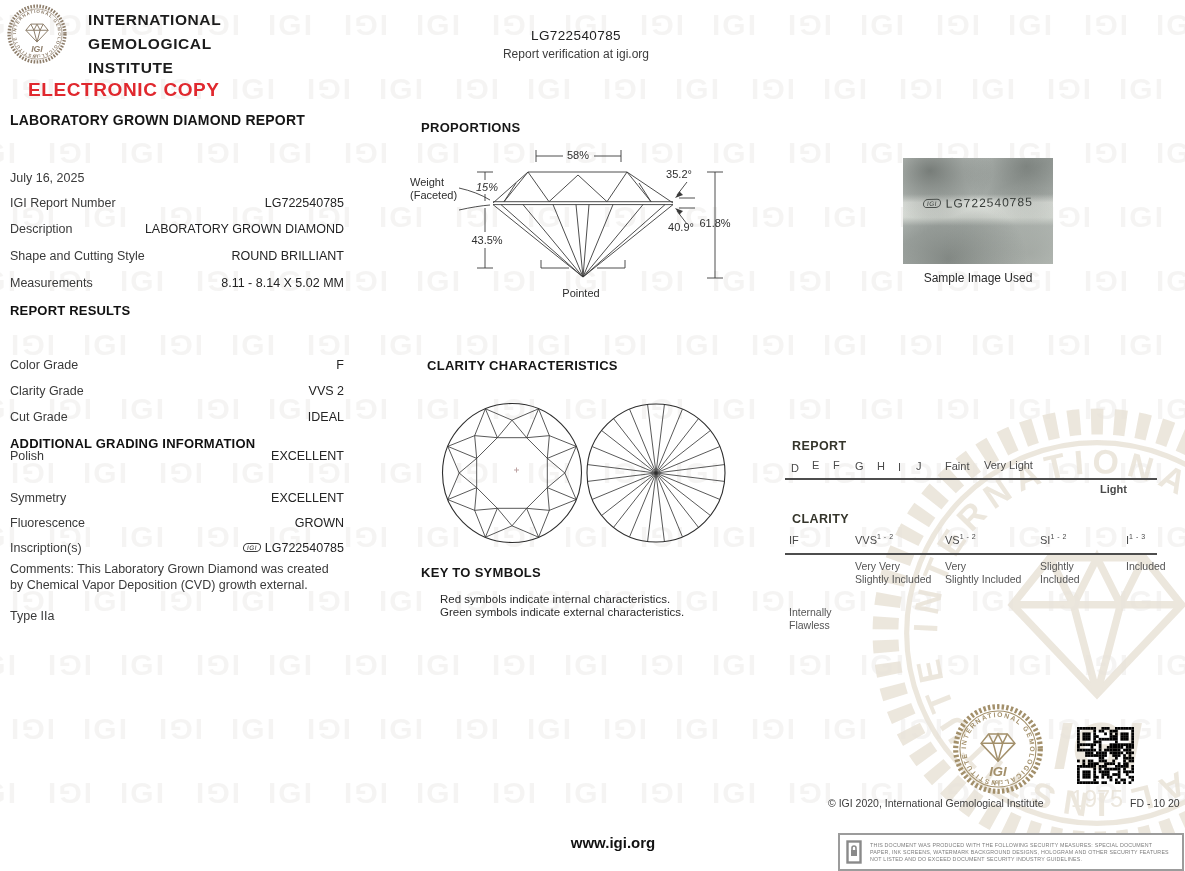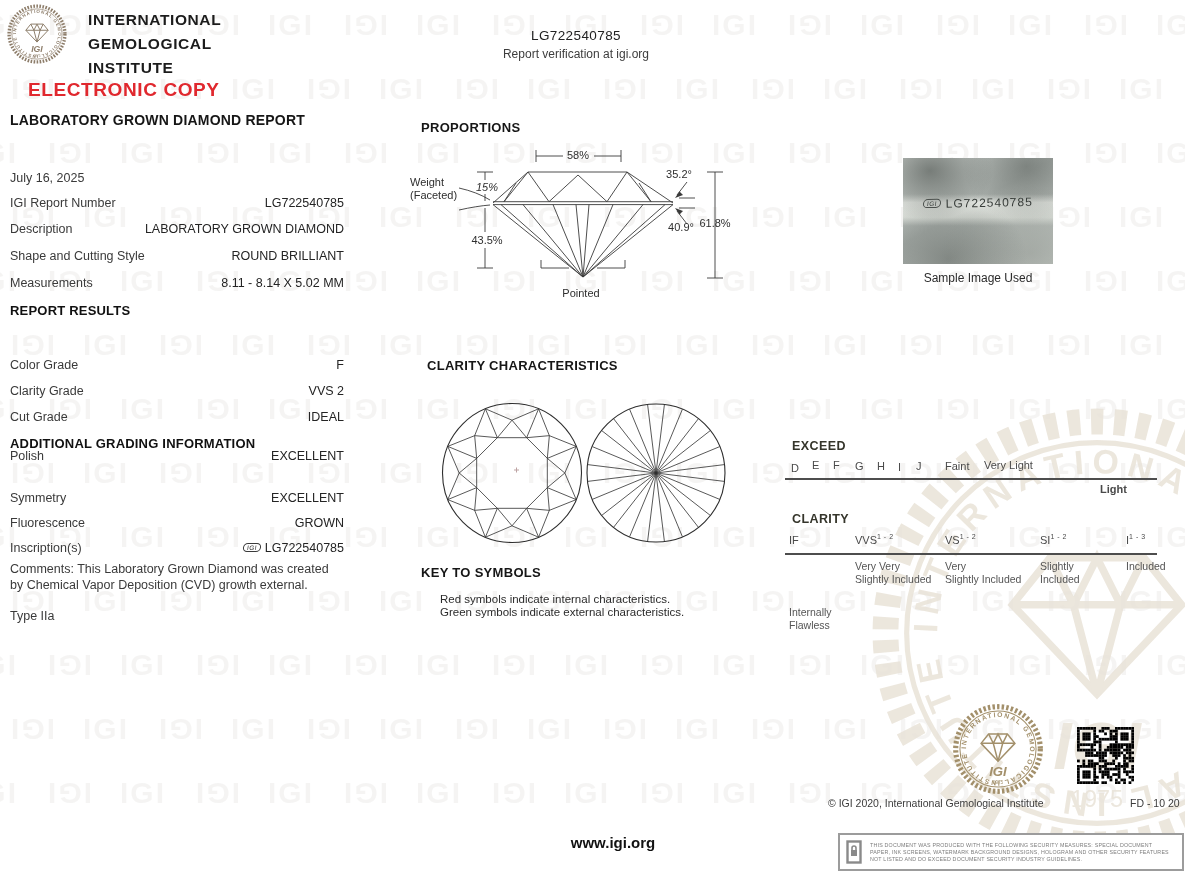--- a/index.html
+++ b/index.html
@@ -467,21 +467,21 @@
       <line x1="253" y1="78" x2="279.4051568331912" y2="14.252312256721225"></line>
       <line x1="253" y1="78" x2="295.4806417974704" y2="23.627258001136198"></line>
       <line x1="253" y1="78" x2="307.3727419988638" y2="35.51935820252954"></line>
       <line x1="253" y1="78" x2="316.7476877432788" y2="51.59484316680882"></line>
     </svg>
 
   <div class="abs c-h" style="left:421px;top:565px;">KEY TO SYMBOLS</div>
   <div class="abs key-line" style="left:440px;top:593px;">Red symbols indicate internal characteristics.</div>
   <div class="abs key-line" style="left:440px;top:606px;">Green symbols indicate external characteristics.</div>
 
-  <div class="abs scale-h" style="left:792px;top:439px;">EXCEED</div>
+  <div class="abs scale-h" style="left:792px;top:439px;">REPORT</div>
   <div class="scale-item" style="left:791px;top:462px;">D</div>
   <div class="scale-item" style="left:812px;top:459px;">E</div>
   <div class="scale-item" style="left:833px;top:459px;">F</div>
   <div class="scale-item" style="left:855px;top:460px;">G</div>
   <div class="scale-item" style="left:877px;top:460px;">H</div>
   <div class="scale-item" style="left:898px;top:461px;">I</div>
   <div class="scale-item" style="left:916px;top:460px;">J</div>
   <div class="scale-item" style="left:945px;top:460px;">Faint</div>
   <div class="scale-item" style="left:984px;top:459px;">Very Light</div>
   <div class="scale-item" style="left:1100px;top:483px;font-weight:bold;">Light</div>

